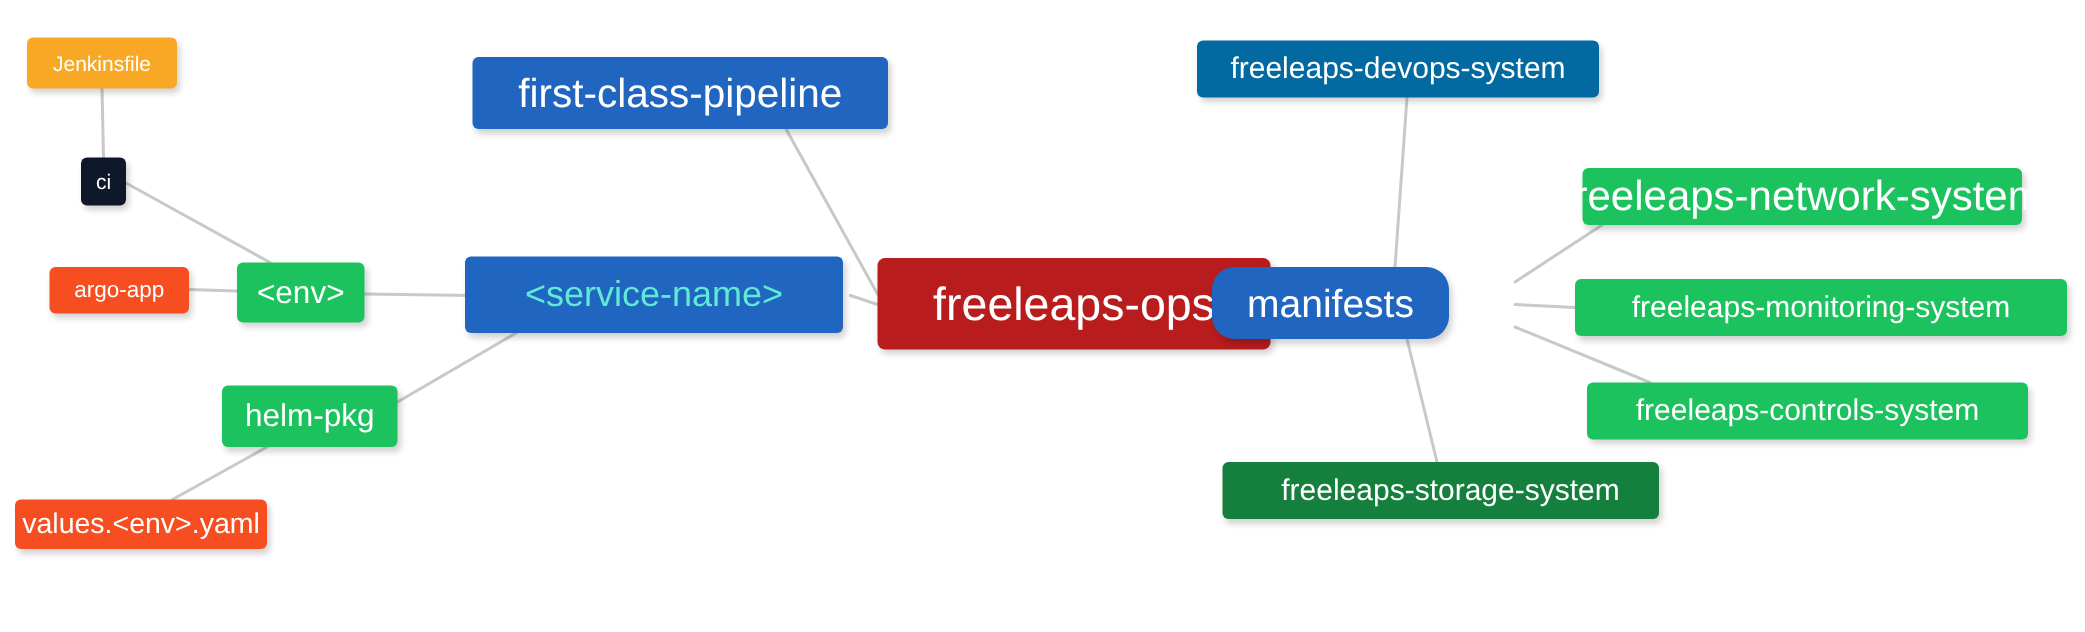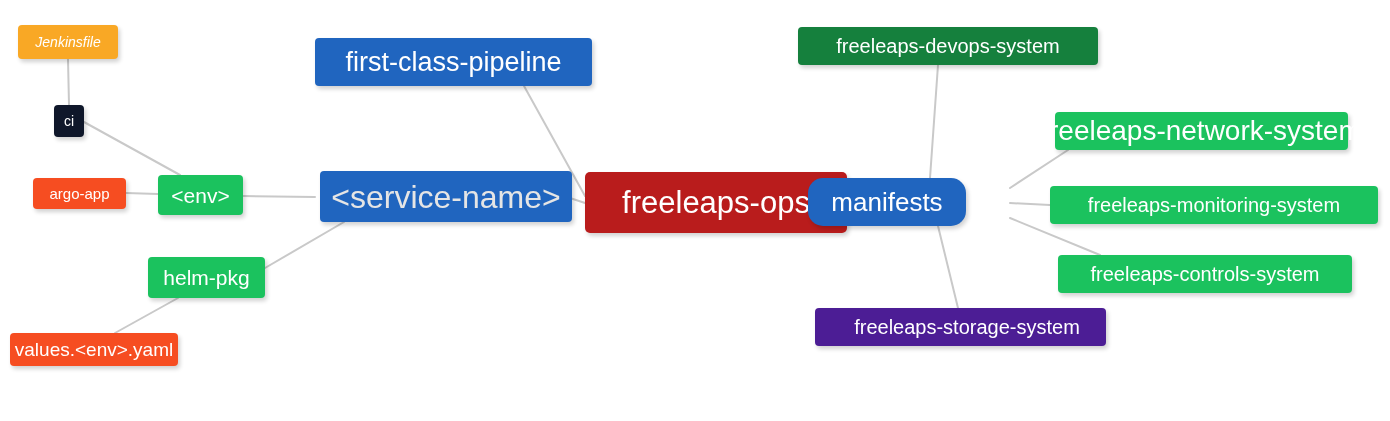--- a/index.html
+++ b/index.html
@@ -67,27 +67,27 @@
       <line x1="178" y1="298" x2="115" y2="333" stroke="#c9c9c9" stroke-width="2" stroke-linecap="round"></line>
       <line x1="930" y1="178" x2="938" y2="65" stroke="#c9c9c9" stroke-width="2" stroke-linecap="round"></line>
       <line x1="1010" y1="188" x2="1068" y2="150" stroke="#c9c9c9" stroke-width="2" stroke-linecap="round"></line>
       <line x1="1010" y1="203" x2="1050" y2="205" stroke="#c9c9c9" stroke-width="2" stroke-linecap="round"></line>
       <line x1="1010" y1="218" x2="1100" y2="255" stroke="#c9c9c9" stroke-width="2" stroke-linecap="round"></line>
       <line x1="938" y1="226" x2="958" y2="308" stroke="#c9c9c9" stroke-width="2" stroke-linecap="round"></line>
     </svg>
   <div id="node-layer">
       <div class="mm-node root" style="left: 585px; top: 172px; width: 262px; height: 61px; font-size: 31px; background: #b91c1c; color: rgb(255, 255, 255);">freeleaps-ops</div>
       <div class="mm-node blue" style="left: 315px; top: 38px; width: 277px; height: 48px; font-size: 27px; background: rgb(32, 101, 191); color: rgb(255, 255, 255);">first-class-pipeline</div>
-      <div class="mm-node blue" style="left: 320px; top: 171px; width: 252px; height: 51px; font-size: 32px; background: rgb(32, 101, 191); color: #e5e5e5;">&lt;service-name&gt;</div>
+      <div class="mm-node blue" style="left: 310px; top: 171px; width: 252px; height: 51px; font-size: 24px; background: rgb(32, 101, 191); color: #5eead4;">&lt;service-name&gt;</div>
       <div class="mm-node blue" style="left: 808px; top: 178px; width: 158px; height: 48px; font-size: 26px; background: rgb(32, 101, 191); color: rgb(255, 255, 255); border-radius: 15px;">manifests</div>
       <div class="mm-node green" style="left: 158px; top: 175px; width: 85px; height: 40px; font-size: 21px; background: rgb(27, 194, 94); color: rgb(255, 255, 255);">&lt;env&gt;</div>
       <div class="mm-node green" style="left: 148px; top: 257px; width: 117px; height: 41px; font-size: 21px; background: rgb(27, 194, 94); color: rgb(255, 255, 255);">helm-pkg</div>
-      <div class="mm-node orange" style="left: 18px; top: 25px; width: 100px; height: 34px; font-size: 14px; background: rgb(249, 168, 37); color: rgb(255, 255, 255); font-style: italic;">Jenkinsfile</div>
+      <div class="mm-node orange" style="left: 18px; top: 25px; width: 100px; height: 34px; font-size: 14px; background: rgb(249, 168, 37); color: rgb(255, 255, 255);">Jenkinsfile</div>
       <div class="mm-node red" style="left: 54px; top: 105px; width: 30px; height: 32px; font-size: 14px; background: #0f172a; color: rgb(255, 255, 255);">ci</div>
       <div class="mm-node red" style="left: 33px; top: 178px; width: 93px; height: 31px; font-size: 15px; background: rgb(246, 77, 33); color: rgb(255, 255, 255); text-align: right;">argo-app</div>
       <div class="mm-node red" style="left: 10px; top: 333px; width: 168px; height: 33px; font-size: 19px; background: rgb(246, 77, 33); color: rgb(255, 255, 255);">values.&lt;env&gt;.yaml</div>
-      <div class="mm-node green" style="left: 798px; top: 27px; width: 300px; height: 38px; font-size: 20px; background: #15803d; color: rgb(255, 255, 255);">freeleaps-devops-system</div>
+      <div class="mm-node green" style="left: 798px; top: 27px; width: 268px; height: 38px; font-size: 20px; background: #0369a1; color: rgb(255, 255, 255);">freeleaps-devops-system</div>
       <div class="mm-node green" style="left: 1055px; top: 112px; width: 293px; height: 38px; font-size: 28px; background: rgb(27, 194, 94); color: rgb(255, 255, 255);">freeleaps-network-system</div>
       <div class="mm-node green" style="left: 1050px; top: 186px; width: 328px; height: 38px; font-size: 20px; background: rgb(27, 194, 94); color: rgb(255, 255, 255);">freeleaps-monitoring-system</div>
       <div class="mm-node green" style="left: 1058px; top: 255px; width: 294px; height: 38px; font-size: 20px; background: rgb(27, 194, 94); color: rgb(255, 255, 255);">freeleaps-controls-system</div>
-      <div class="mm-node green" style="left: 815px; top: 308px; width: 291px; height: 38px; font-size: 20px; background: #4c1d95; color: rgb(255, 255, 255); padding-left: 21px;">freeleaps-storage-system</div>
+      <div class="mm-node green" style="left: 815px; top: 308px; width: 291px; height: 38px; font-size: 20px; background: #15803d; color: rgb(255, 255, 255); padding-left: 21px;">freeleaps-storage-system</div>
     </div>
 </div>
 
 </body></html>

